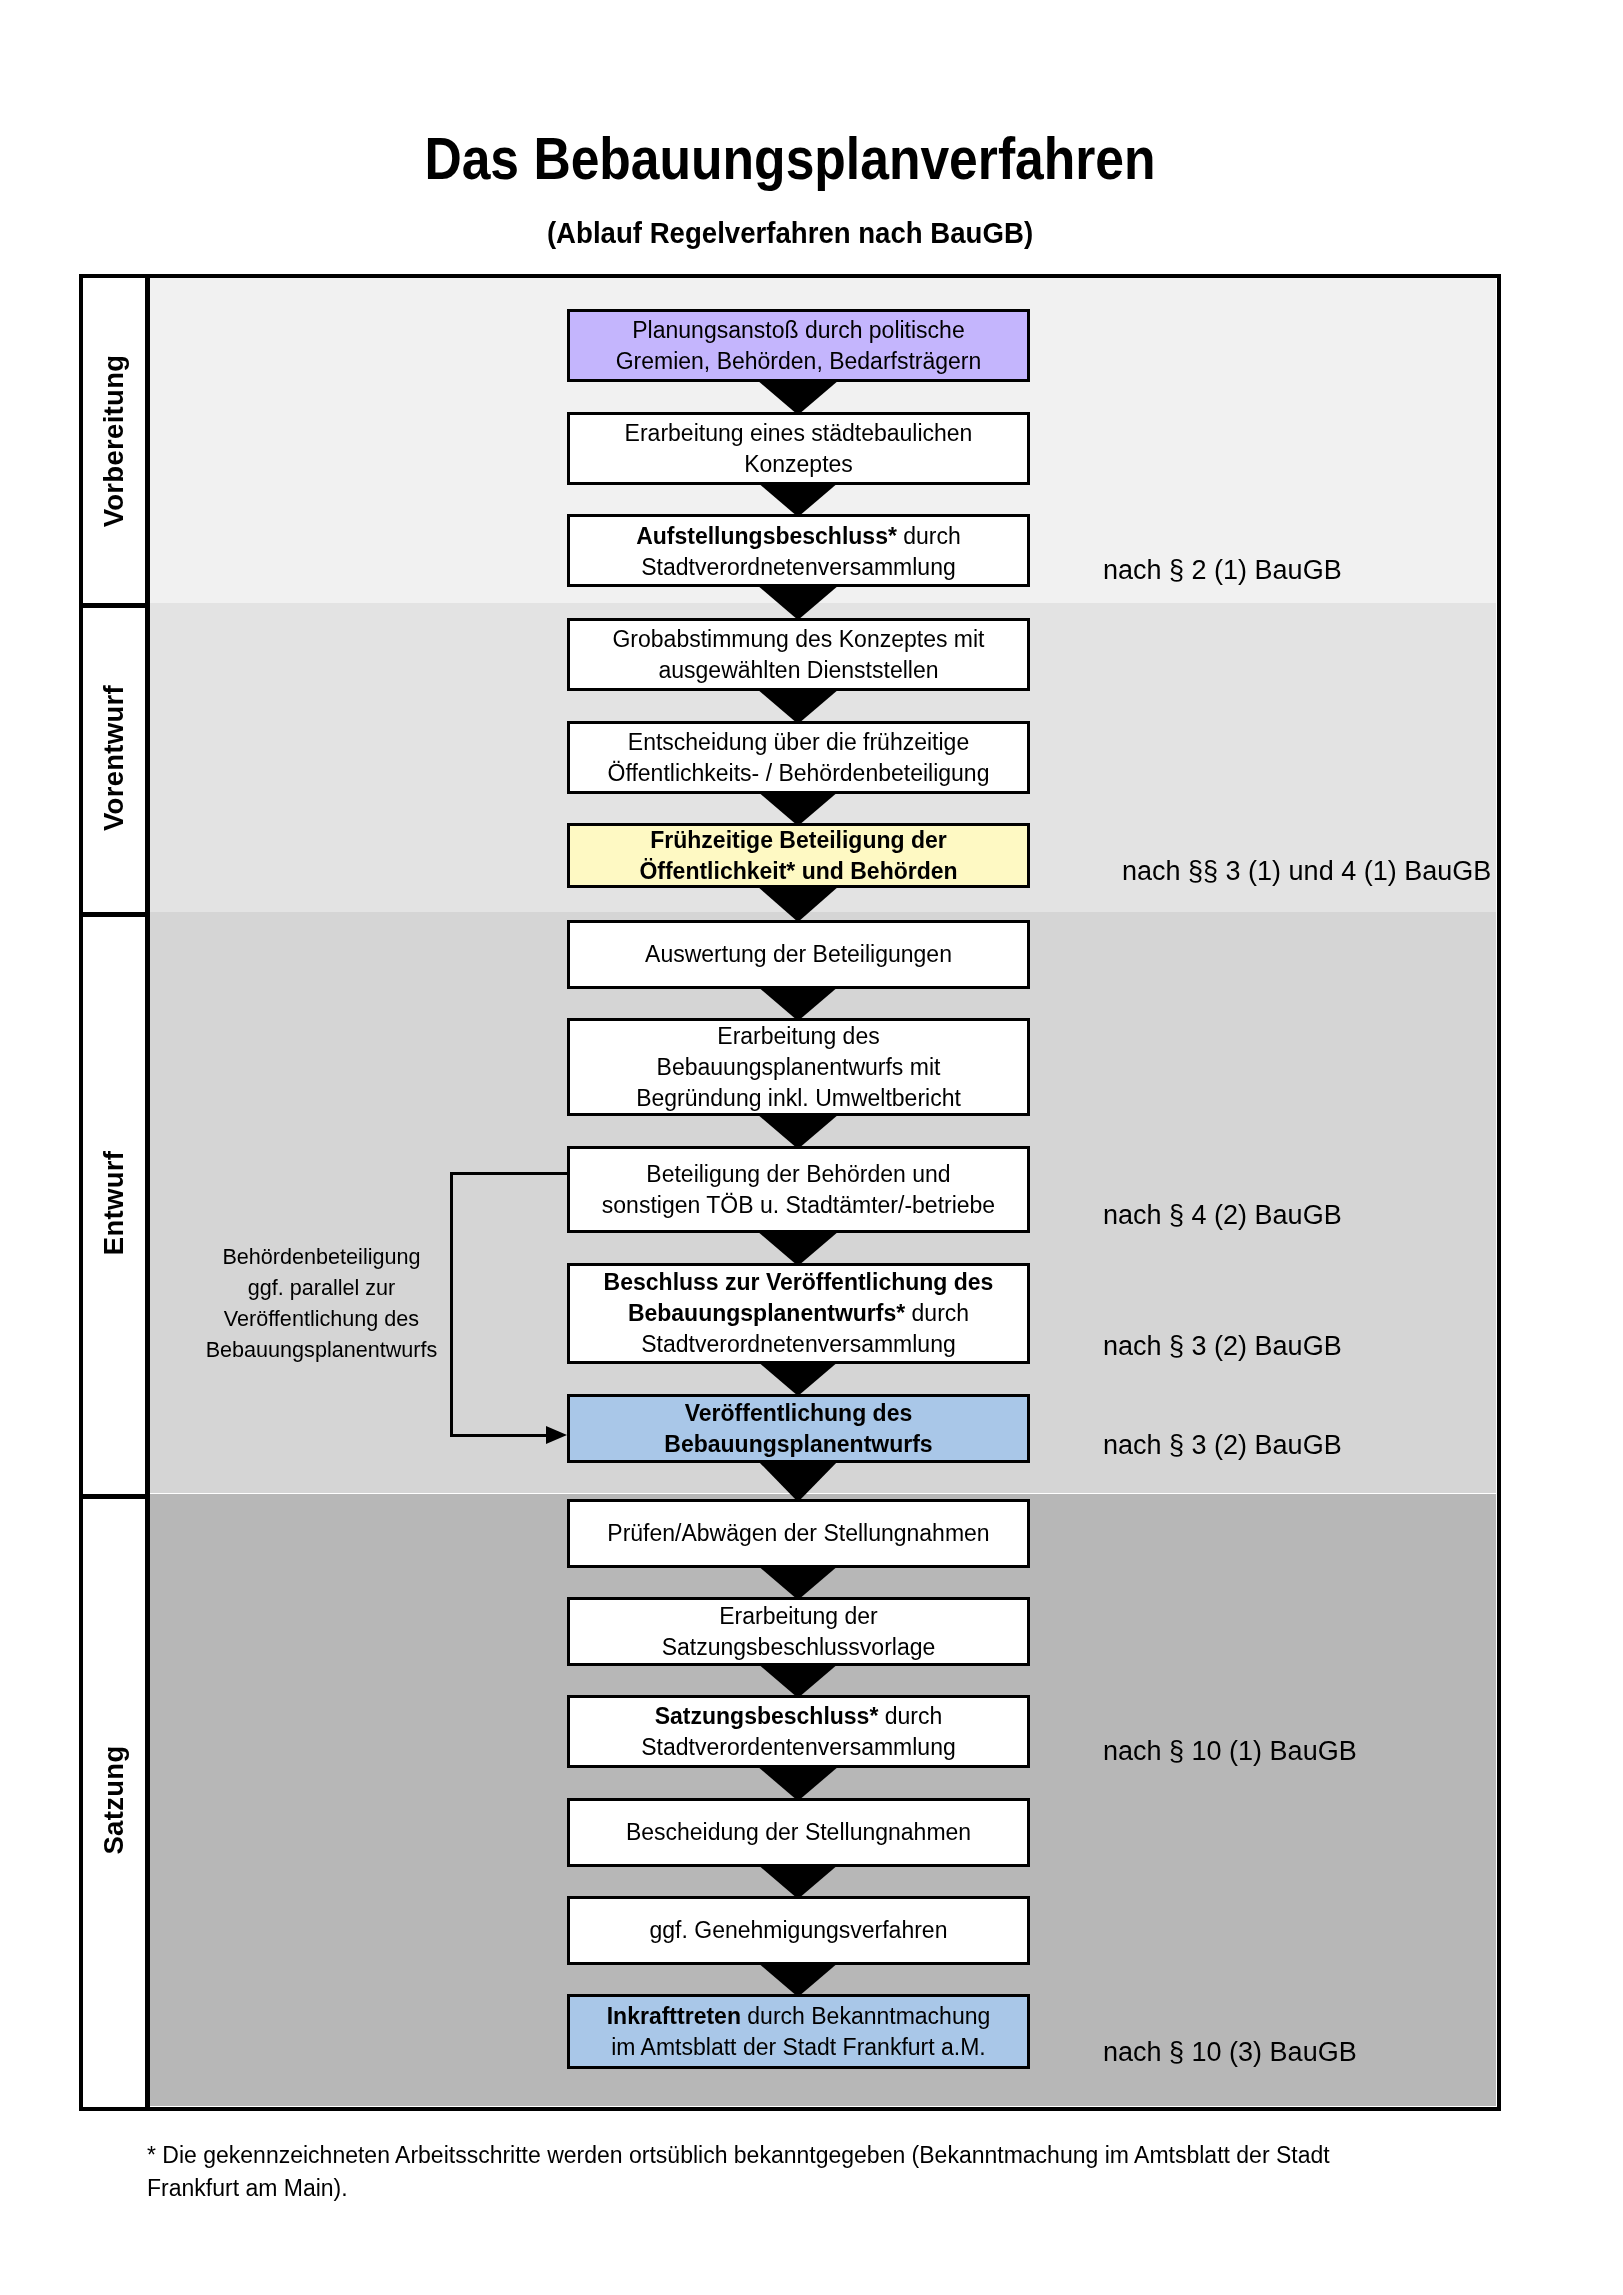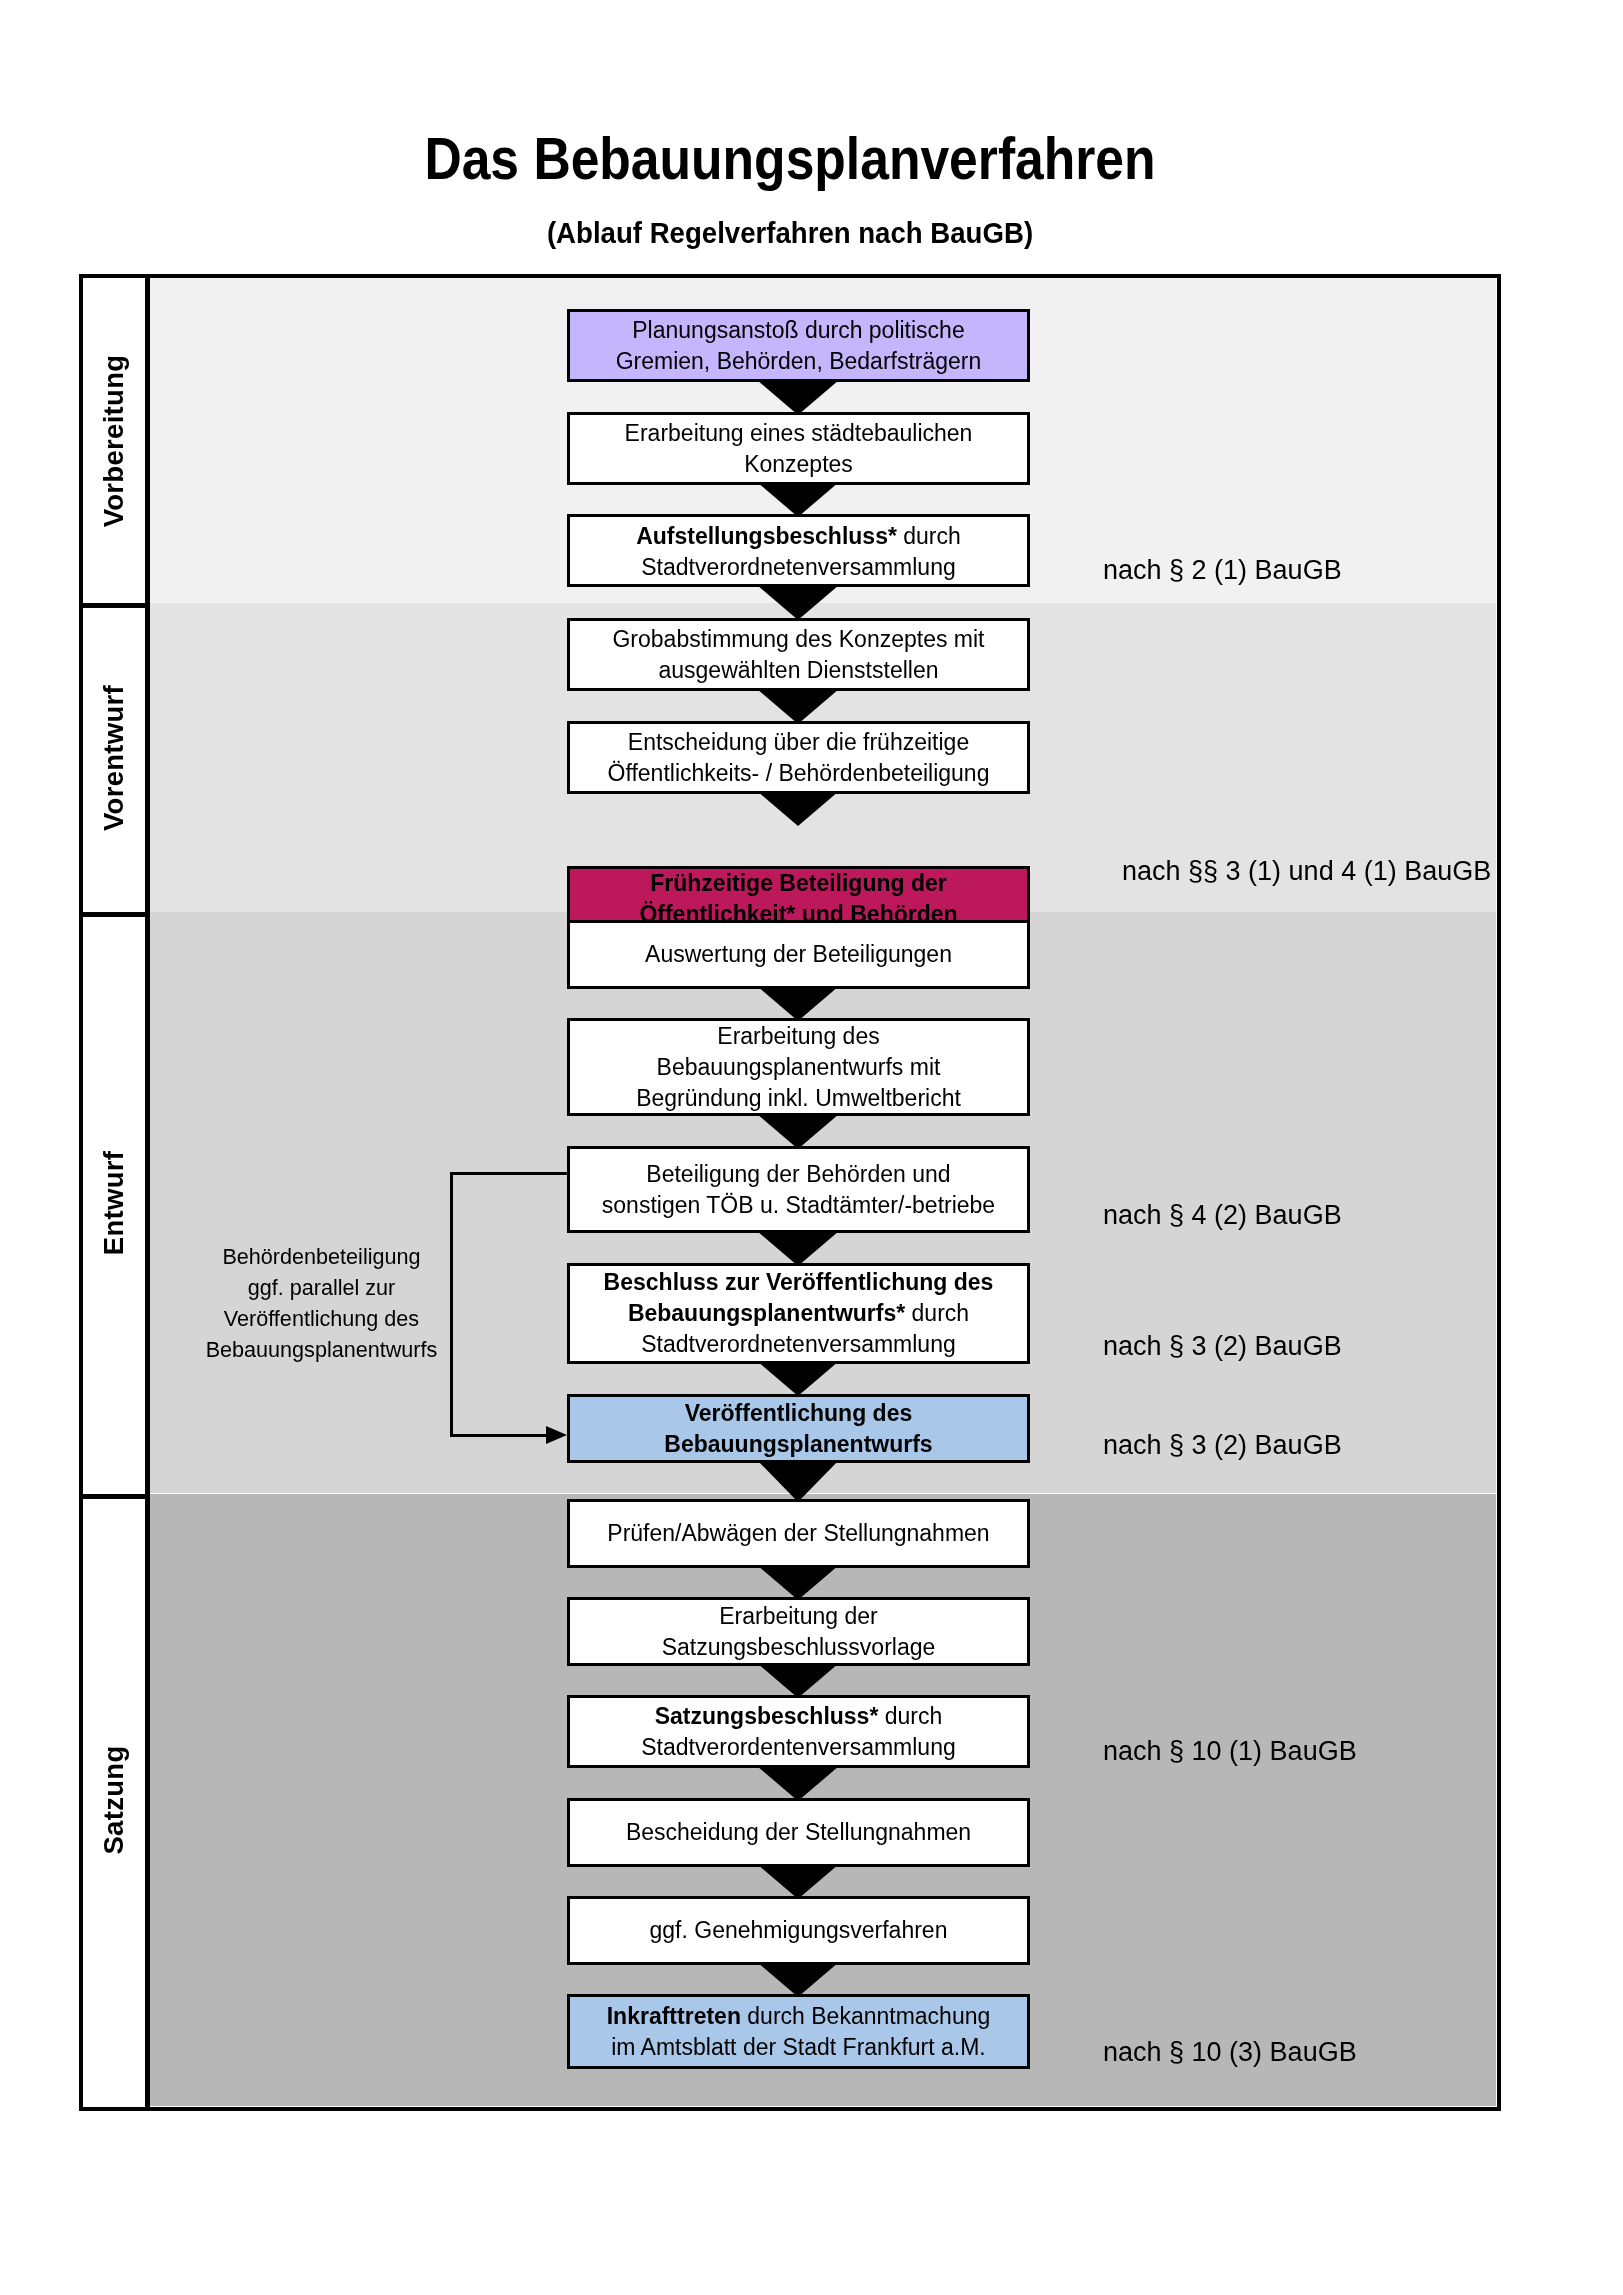--- a/index.html
+++ b/index.html
@@ -117,21 +117,21 @@
         <div class="ln"><span>Stadtverordnetenversammlung</span></div>
       </div>
       <div class="flow-box" style="top: 618px; height: 73px; background: rgb(255, 255, 255);">
         <div class="ln"><span>Grobabstimmung des Konzeptes mit</span></div>
         <div class="ln"><span>ausgewählten Dienststellen</span></div>
       </div>
       <div class="flow-box" style="top: 721px; height: 73px; background: rgb(255, 255, 255);">
         <div class="ln"><span>Entscheidung über die frühzeitige</span></div>
         <div class="ln"><span>Öffentlichkeits- / Behördenbeteiligung</span></div>
       </div>
-      <div class="flow-box" style="top: 866px; height: 65px; background: #be185d;">
+      <div class="flow-box" style="top: 823px; height: 65px; background: #fef9c3;">
         <div class="ln"><b>Frühzeitige Beteiligung der</b></div>
         <div class="ln"><b>Öffentlichkeit* und Behörden</b></div>
       </div>
       <div class="flow-box" style="top: 920px; height: 69px; background: rgb(255, 255, 255);">
         <div class="ln"><span>Auswertung der Beteiligungen</span></div>
       </div>
       <div class="flow-box" style="top: 1018px; height: 98px; background: rgb(255, 255, 255);">
         <div class="ln"><span>Erarbeitung des</span></div>
         <div class="ln"><span>Bebauungsplanentwurfs mit</span></div>
         <div class="ln"><span>Begründung inkl. Umweltbericht</span></div>
@@ -182,15 +182,19 @@
         <div>ggf. parallel zur</div>
         <div>Veröffentlichung des</div>
         <div>Bebauungsplanentwurfs</div>
       </div>
       <div class="bracket-h" style="left: 450px; top: 1172px; width: 117px;"></div>
       <div class="bracket-v" style="left: 450px; top: 1172px; height: 265px;"></div>
       <div class="bracket-h" style="left: 450px; top: 1434px; width: 99px;"></div>
       <div class="bracket-head" style="left: 546px; top: 1426px;"></div>
     </div>
 
+  <div class="footnote">
+    <div>* Die gekennzeichneten Arbeitsschritte werden ortsüblich bekanntgegeben (Bekanntmachung im Amtsblatt  der Stadt</div>
+    <div>Frankfurt am Main).</div>
+  </div>
 
 </div>
 
 
 </body></html>

